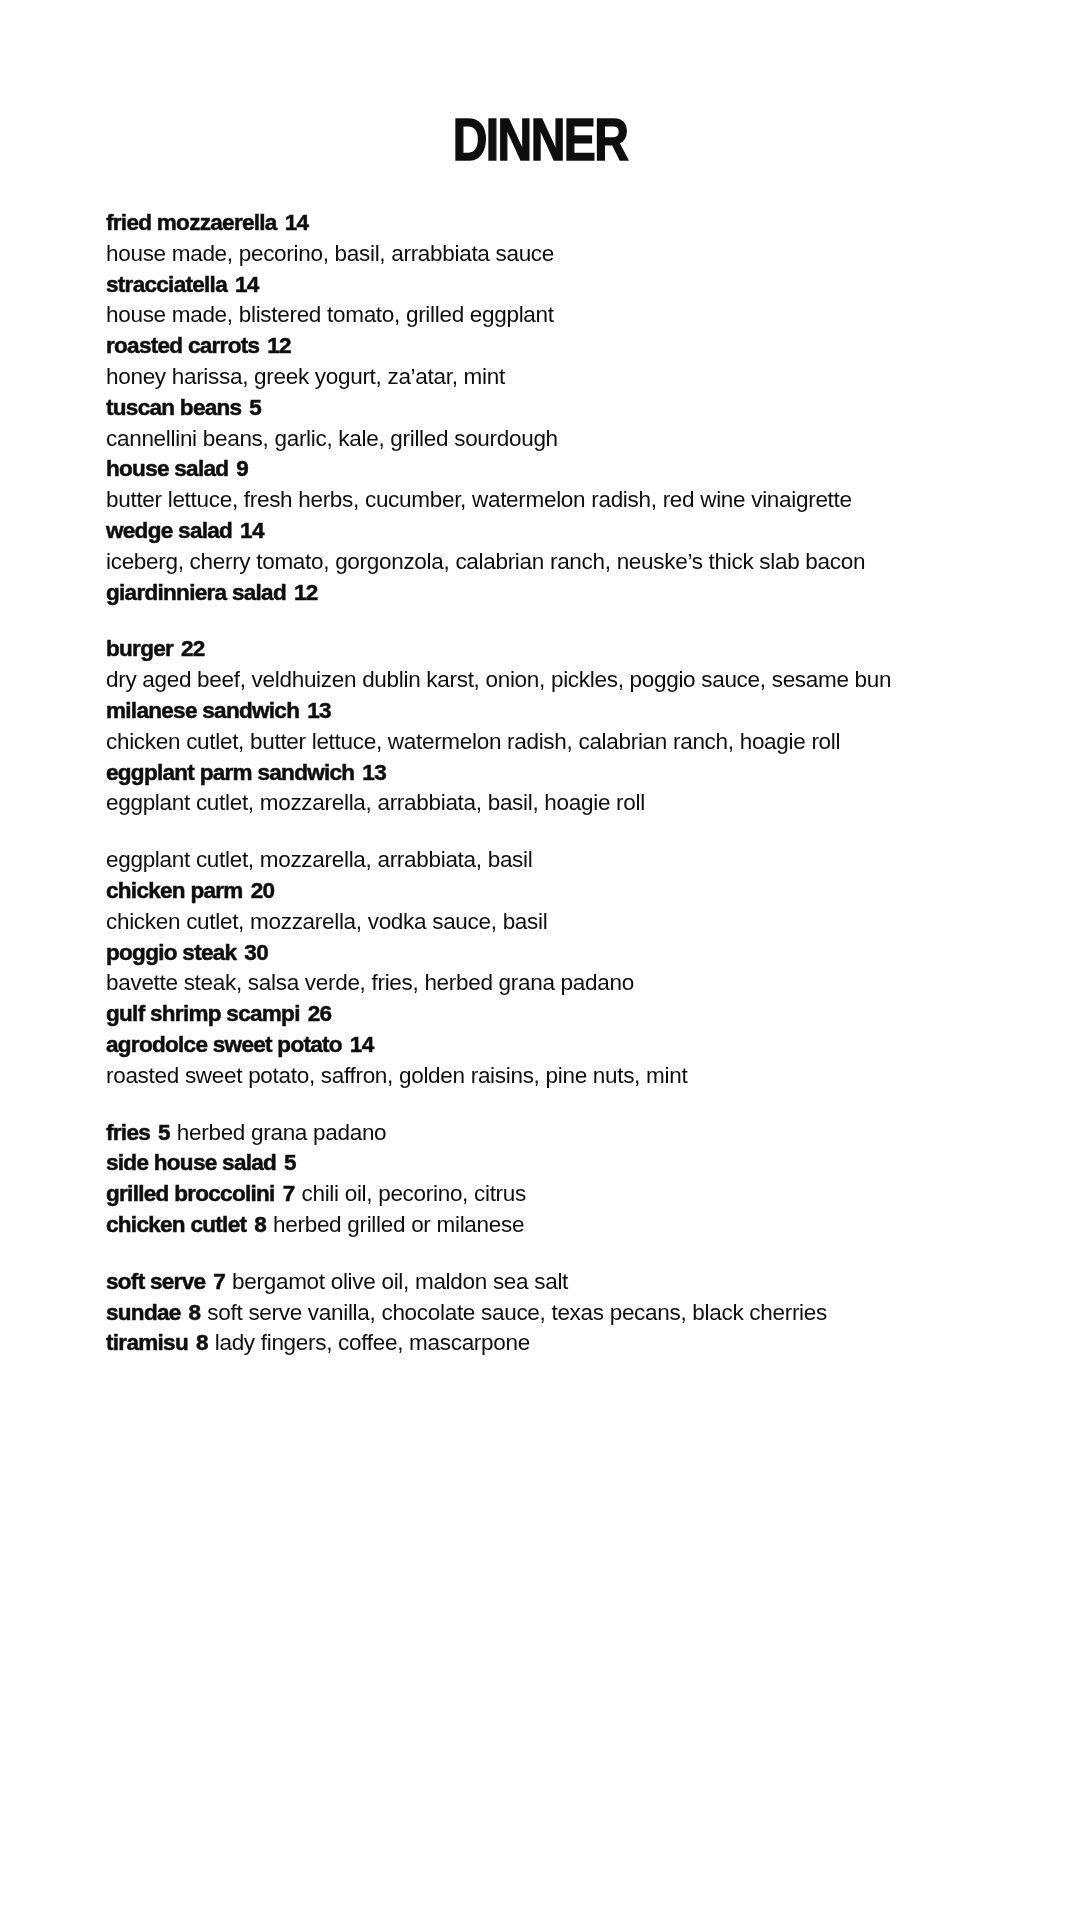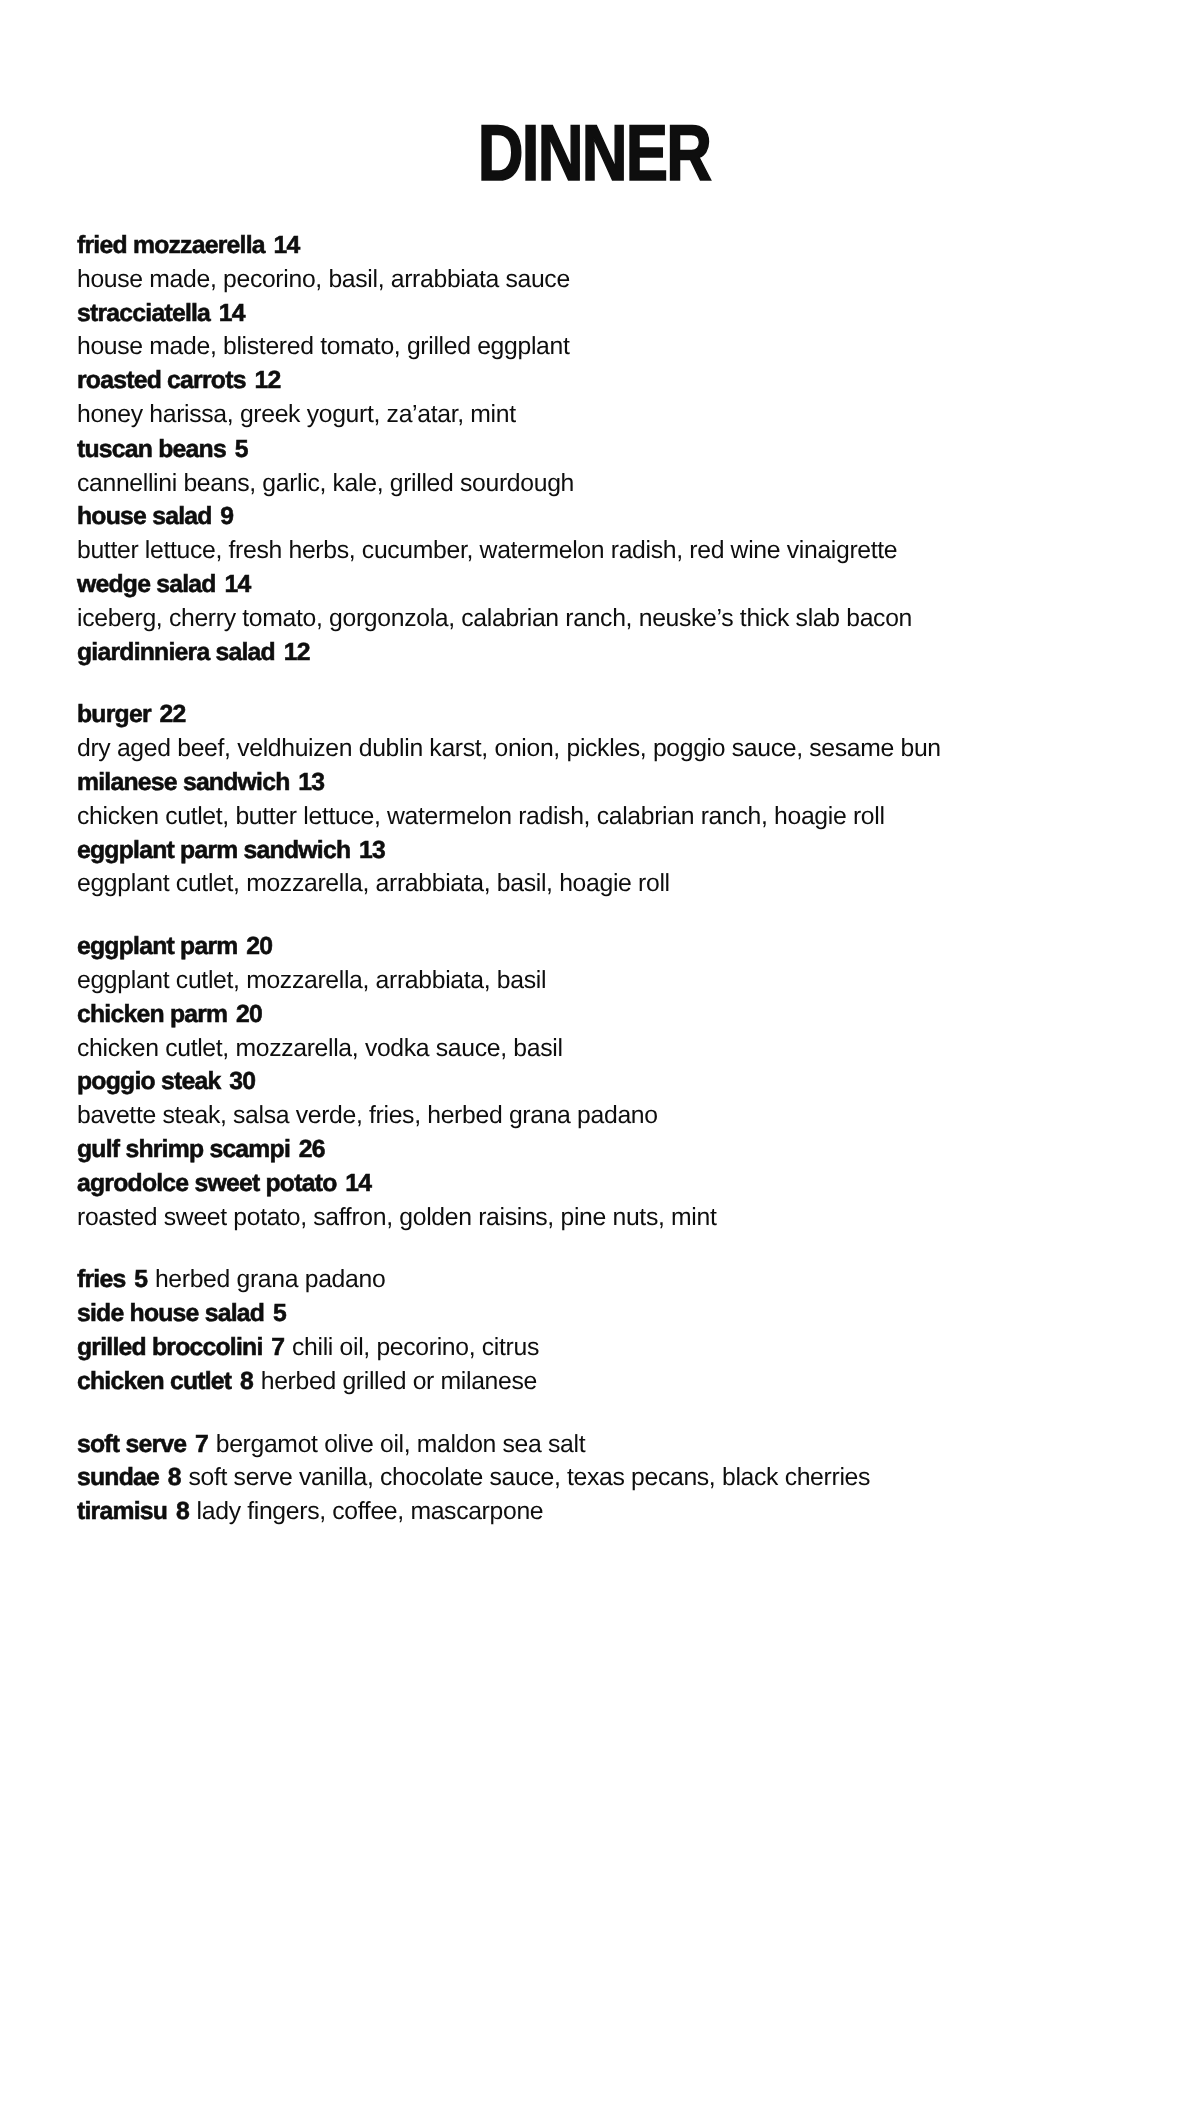--- a/index.html
+++ b/index.html
@@ -17,36 +17,37 @@
   .page {
     position: relative;
     width: 1080px;
     height: 1920px;
     box-sizing: border-box;
   }
   .title {
     margin: 0;
     padding-top: 94px;
     text-align: center;
-    font-size: 72px;
+    font-size: 60px;
     line-height: 92px;
     font-weight: 800;
     letter-spacing: -2px;
     white-space: nowrap;
   }
   .title .squeeze {
     display: inline-block;
     transform: scaleX(0.80);
     transform-origin: center;
     -webkit-text-stroke: 1.5px #0e0e0e;
   }
   .menu {
     margin-top: 22px;
     padding-left: 70px;
     padding-right: 40px;
+    margin-left: 36px;
   }
   .section { margin-top: 0; }
   .section + .section { margin-top: 26px; }
   .menu-line {
     font-size: 22.5px;
     line-height: 30.8px;
     letter-spacing: -0.3px;
     white-space: nowrap;
   }
   .item-name {
@@ -86,21 +87,20 @@
       </div>
       <div class="section">
         <div class="menu-line"><span class="item-name">burger</span> <span class="item-name item-price">22</span></div>
         <div class="menu-line">dry aged beef, veldhuizen dublin karst, onion, pickles, poggio sauce, sesame bun</div>
         <div class="menu-line"><span class="item-name">milanese sandwich</span> <span class="item-name item-price">13</span></div>
         <div class="menu-line">chicken cutlet, butter lettuce, watermelon radish, calabrian ranch, hoagie roll</div>
         <div class="menu-line"><span class="item-name">eggplant parm sandwich</span> <span class="item-name item-price">13</span></div>
         <div class="menu-line">eggplant cutlet, mozzarella, arrabbiata, basil, hoagie roll</div>
       </div>
       <div class="section">
-        <div class="menu-line"><span class="item-name">eggplant parm</span> <span class="item-name item-price">20</span></div>
         <div class="menu-line">eggplant cutlet, mozzarella, arrabbiata, basil</div>
         <div class="menu-line"><span class="item-name">chicken parm</span> <span class="item-name item-price">20</span></div>
         <div class="menu-line">chicken cutlet, mozzarella, vodka sauce, basil</div>
         <div class="menu-line"><span class="item-name">poggio steak</span> <span class="item-name item-price">30</span></div>
         <div class="menu-line">bavette steak, salsa verde, fries, herbed grana padano</div>
         <div class="menu-line"><span class="item-name">gulf shrimp scampi</span> <span class="item-name item-price">26</span></div>
         <div class="menu-line"><span class="item-name">agrodolce sweet potato</span> <span class="item-name item-price">14</span></div>
         <div class="menu-line">roasted sweet potato, saffron, golden raisins, pine nuts, mint</div>
       </div>
       <div class="section">

